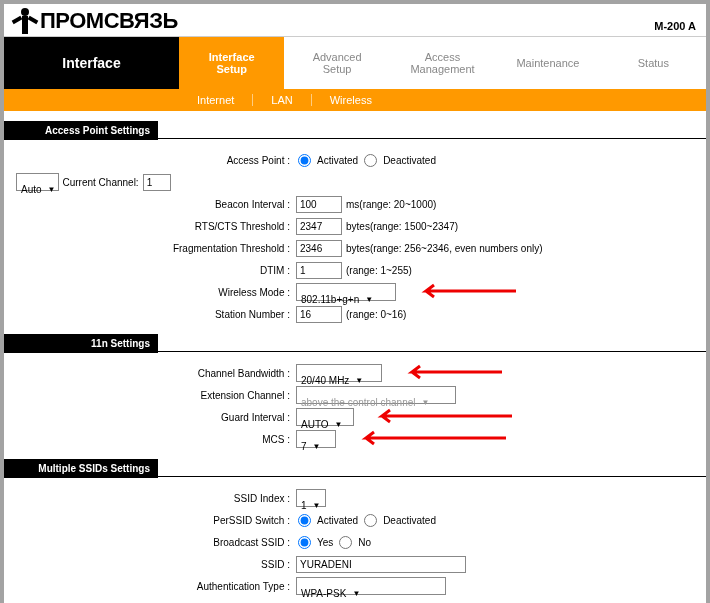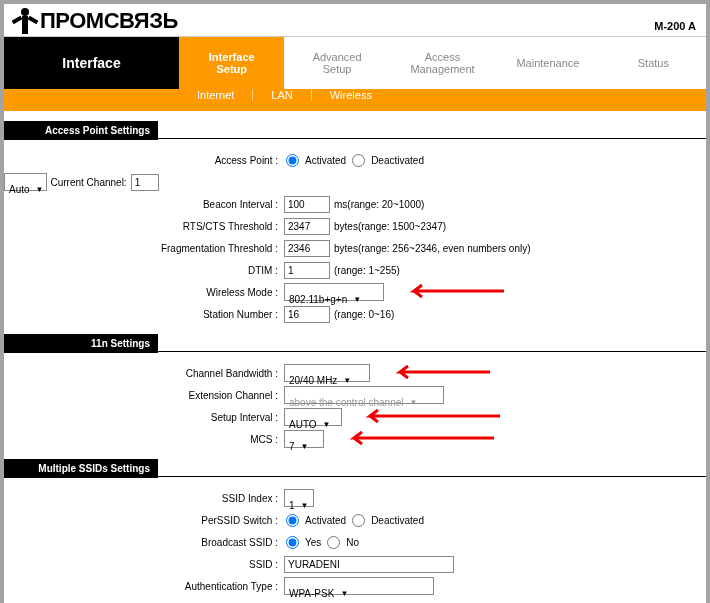--- a/index.html
+++ b/index.html
@@ -13,29 +13,29 @@
 .logo-icon .arm1, .logo-icon .arm2 { position: absolute; width: 10px; height: 4px; background: #000; top: 10px; }
 .logo-icon .arm1 { left: -2px; transform: rotate(-30deg); }
 .logo-icon .arm2 { right: -2px; transform: rotate(30deg); }
 .model { font-size: 11px; font-weight: bold; padding-bottom: 2px; }
 .nav { display: flex; background: #fff; height: 52px; }
 .nav-title { width: 175px; background: #000; color: #fff; display: flex; align-items: center; justify-content: center; font-size: 14px; font-weight: bold; }
 .nav-tabs { flex: 1; display: flex; background: #fff; }
 .nav-tab { flex: 1; display: flex; flex-direction: column; align-items: center; justify-content: center; font-size: 11px; cursor: pointer; }
 .nav-tab.active { background: #ff9900; color: #fff; font-weight: bold; }
 .nav-tab:not(.active) { color: #888; }
-.subnav { display: flex; background: #ff9900; height: 22px; align-items: flex-start; }
+.subnav { display: flex; background: #ff9900; height: 22px; align-items: center; }
 .subnav-spacer { width: 175px; }
 .subnav-item { color: #fff; padding: 0 18px; font-size: 11px; cursor: pointer; border-right: 1px solid rgba(255,255,255,0.5); }
 .subnav-item:last-child { border-right: none; }
 .section-bar { display: flex; }
 .section-label { width: 154px; background: #000; color: #fff; text-align: right; padding: 4px 8px; font-size: 10px; font-weight: bold; }
 .section-line { flex: 1; border-bottom: 1px solid #000; margin-bottom: 1px; }
 .content { padding: 8px 0 8px 0; }
-.row { display: flex; align-items: center; min-height: 20px; margin: 2px 0; position: relative; }
+.row { display: flex; align-items: center; min-height: 20px; margin: 2px 12px; position: relative; }
 .lbl { width: 280px; text-align: right; padding-right: 6px; font-size: 10px; }
 .val { display: flex; align-items: center; gap: 4px; font-size: 10px; }
 input[type=text] { border: 1px solid #888; font-size: 10px; padding: 1px 3px; height: 17px; }
 input[type=radio] { margin: 0 2px; }
 .sel-box { display: inline-flex; align-items: center; border: 1px solid #888; height: 18px; background: #fff; padding: 14px 2px 0 4px; font-size: 10px; }
 .sel-box .arrow { margin-left: 6px; font-size: 8px; }
 .hint { color: #000; font-size: 10px; }
 .red-arrow { position: absolute; width: 100px; height: 18px; }
 .disabled-sel { color: #999; }
 </style>
@@ -179,21 +179,21 @@
     <div class="row">
       <div class="lbl">Extension Channel :</div>
       <div class="val">
         <span class="sel-box disabled-sel" style="width:160px">
             <span>above the control channel</span>
             <span class="arrow">▼</span>
           </span>
       </div>
     </div>
     <div class="row">
-      <div class="lbl">Setup Interval :</div>
+      <div class="lbl">Guard Interval :</div>
       <div class="val">
         <span class="sel-box" style="width:58px">
             <span>AUTO</span>
             <span class="arrow">▼</span>
           </span>
       </div>
       <svg class="red-arrow" style="left:356px;top:0;width:140px">
           <path d="M140 9 L10 9 L18 3 M10 9 L18 15" stroke="#e00" stroke-width="3" fill="none"></path>
         </svg>
     </div>

